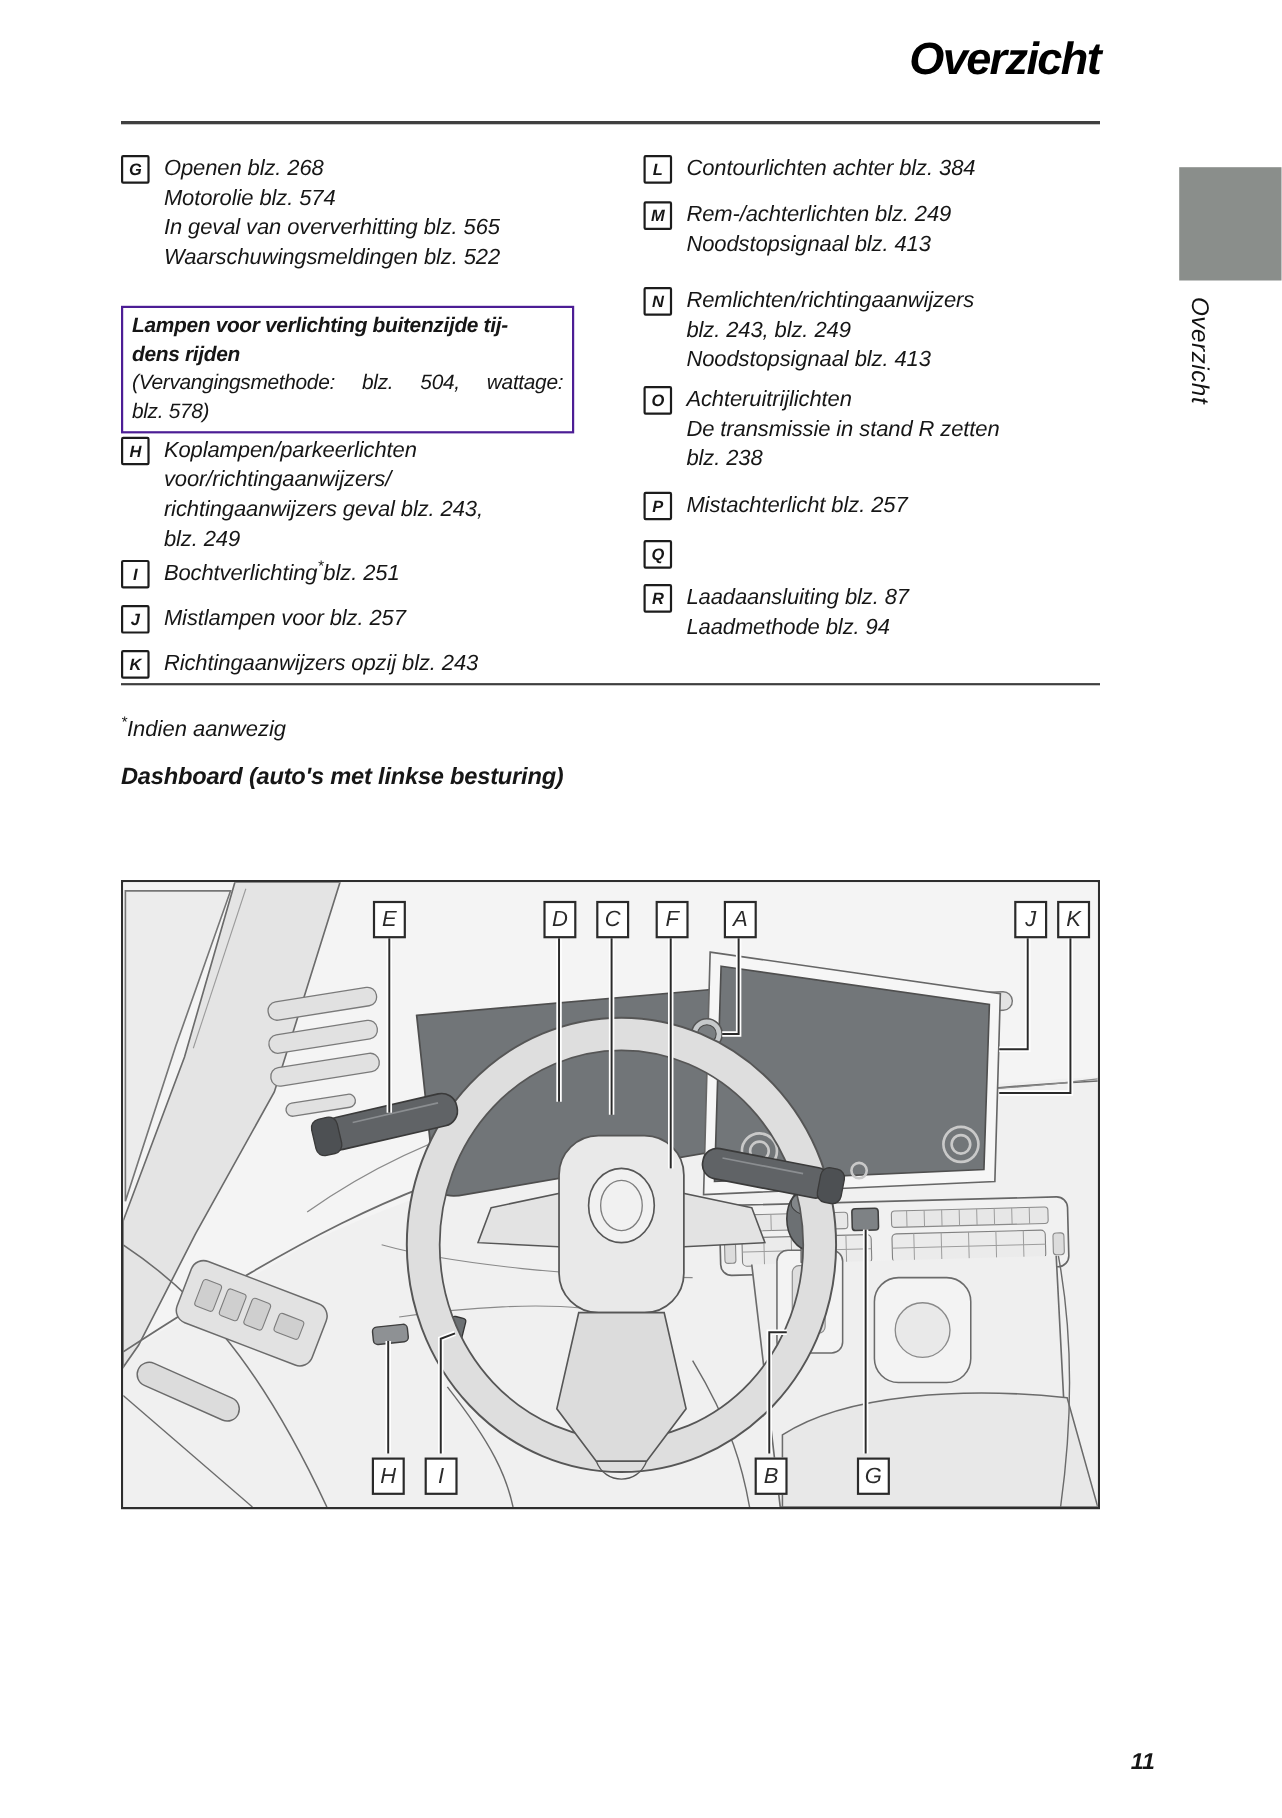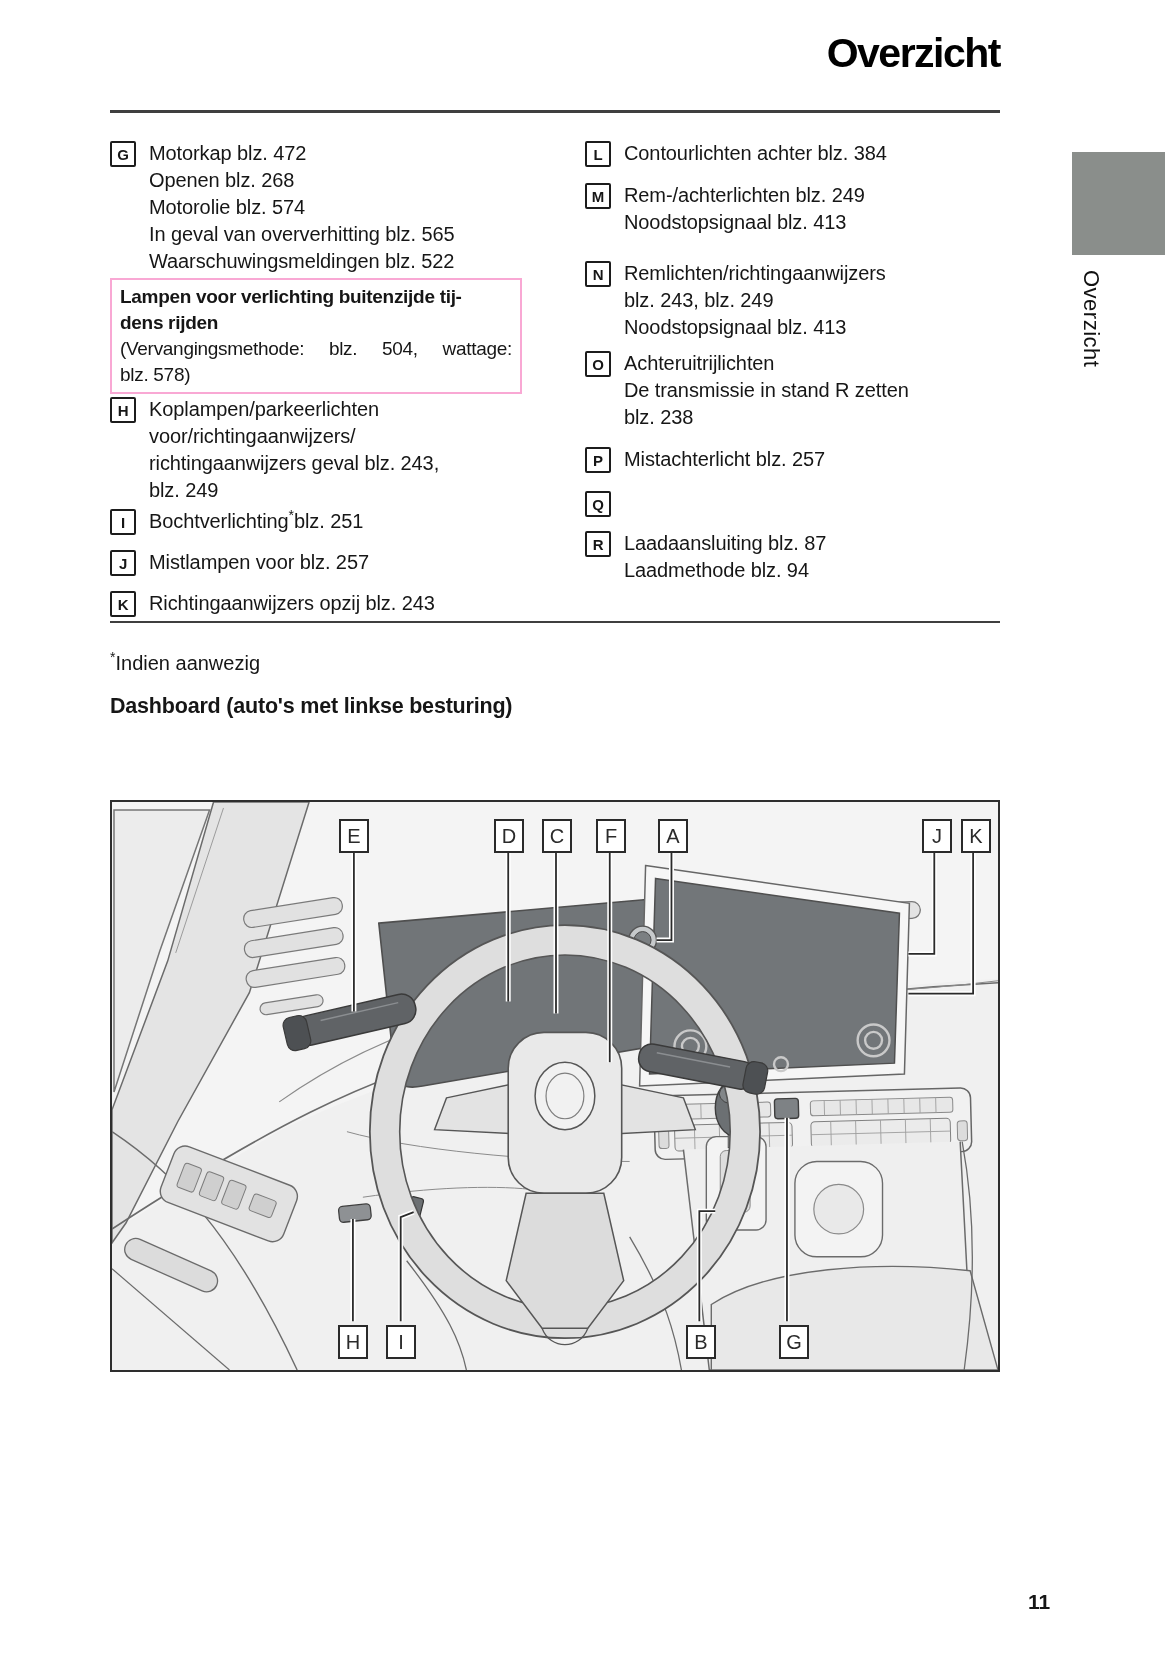--- a/index.html
+++ b/index.html
@@ -1,38 +1,38 @@
 <!DOCTYPE html>
 <html><head>
 <meta charset="utf-8">
 <style>
   html,body{margin:0;padding:0;}
   body{width:1165px;height:1653px;background:#fff;overflow:hidden;}
   .page{position:relative;width:1165px;height:1653px;background:#ffffff;
-        font-family:"Liberation Sans", sans-serif;color:#161616;}
+        font-family:"Liberation Sans", sans-serif;color:#161616;font-style:italic;}
 
   .page-title{position:absolute;top:30px;right:165px;font-size:41px;font-weight:700;
               letter-spacing:-1.5px;color:#000;}
 
   .rule{position:absolute;left:110px;width:890px;background:#3f3f3f;}
   .rule-top{top:110px;height:3px;}
   .rule-mid{top:621px;height:2px;}
 
   .legend-item{position:absolute;display:flex;align-items:flex-start;
                font-size:20px;line-height:27px;letter-spacing:-0.1px;}
   .lbox{flex:0 0 auto;width:22px;height:22px;border:2px solid #1c1c1c;border-radius:2px;
         display:flex;align-items:center;justify-content:center;
         font-size:15px;font-weight:700;margin:1px 13px 0 0;background:#fff;}
   .ltext{min-width:0;}
   .line{white-space:nowrap;}
 
   .sup{font-size:14px;vertical-align:super;line-height:0;}
 
   .note-box{position:absolute;left:110px;top:278px;width:412px;box-sizing:border-box;
-            border:2px solid #f9a8d4;padding:4px 8px;font-size:19px;line-height:26px;
+            border:2px solid #4c1d95;padding:4px 8px;font-size:19px;line-height:26px;
             letter-spacing:-0.3px;}
   .note-title{font-weight:700;white-space:nowrap;}
   .note-body-just{text-align:justify;text-align-last:justify;}
   .note-body{white-space:nowrap;}
 
   .footnote{position:absolute;left:110px;top:652px;font-size:20px;}
   .dash-heading{position:absolute;left:110px;top:694px;font-size:21.5px;font-weight:700;
                 letter-spacing:-0.2px;}
 
   .illustration{position:absolute;left:110px;top:800px;width:890px;height:572px;
@@ -55,21 +55,20 @@
 <body>
 
 <div class="page">
 
   <div class="page-title">Overzicht</div>
   <div class="rule rule-top"></div>
 
   <div class="legend-item" style="left:110px;top:140px;">
     <span class="lbox">G</span>
     <div class="ltext">
-      <div class="line">Motorkap blz. 472</div>
       <div class="line">Openen blz. 268</div>
       <div class="line">Motorolie blz. 574</div>
       <div class="line">In geval van oververhitting blz. 565</div>
       <div class="line">Waarschuwingsmeldingen blz. 522</div>
     </div>
   </div>
 
   <div class="note-box">
     <div class="note-title">Lampen voor verlichting buitenzijde tij-</div>
     <div class="note-title">dens rijden</div>

